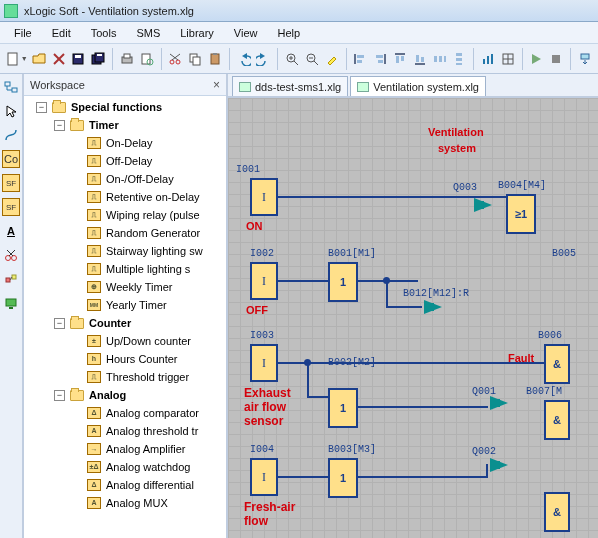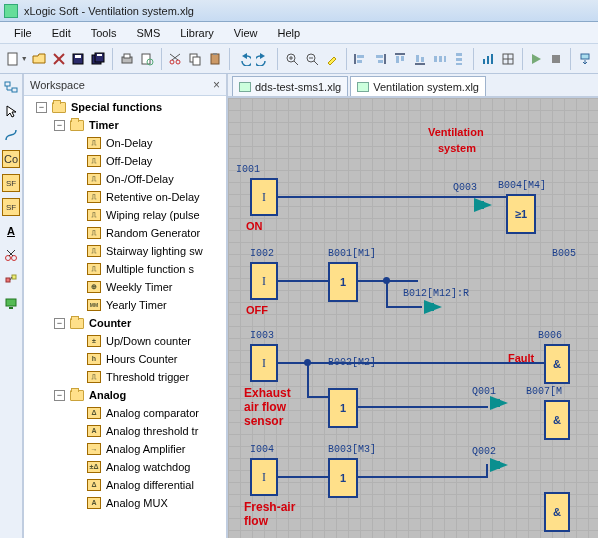--- a/index.html
+++ b/index.html
@@ -374,21 +374,21 @@
       <div class="node" style="padding-left:58px">
           <span class="icon">
             <span class="fb">⎍</span>
           </span>
           <span class="label">Stairway lighting sw</span>
         </div>
       <div class="node" style="padding-left:58px">
           <span class="icon">
             <span class="fb">⎍</span>
           </span>
-          <span class="label">Multiple function s</span>
+          <span class="label">Multiple lighting s</span>
         </div>
       <div class="node" style="padding-left:58px">
           <span class="icon">
             <span class="fb">⊕</span>
           </span>
           <span class="label">Weekly Timer</span>
         </div>
       <div class="node" style="padding-left:58px">
           <span class="icon">
             <span class="fb" style="font-size:5px;">MM<br>DD</span>

